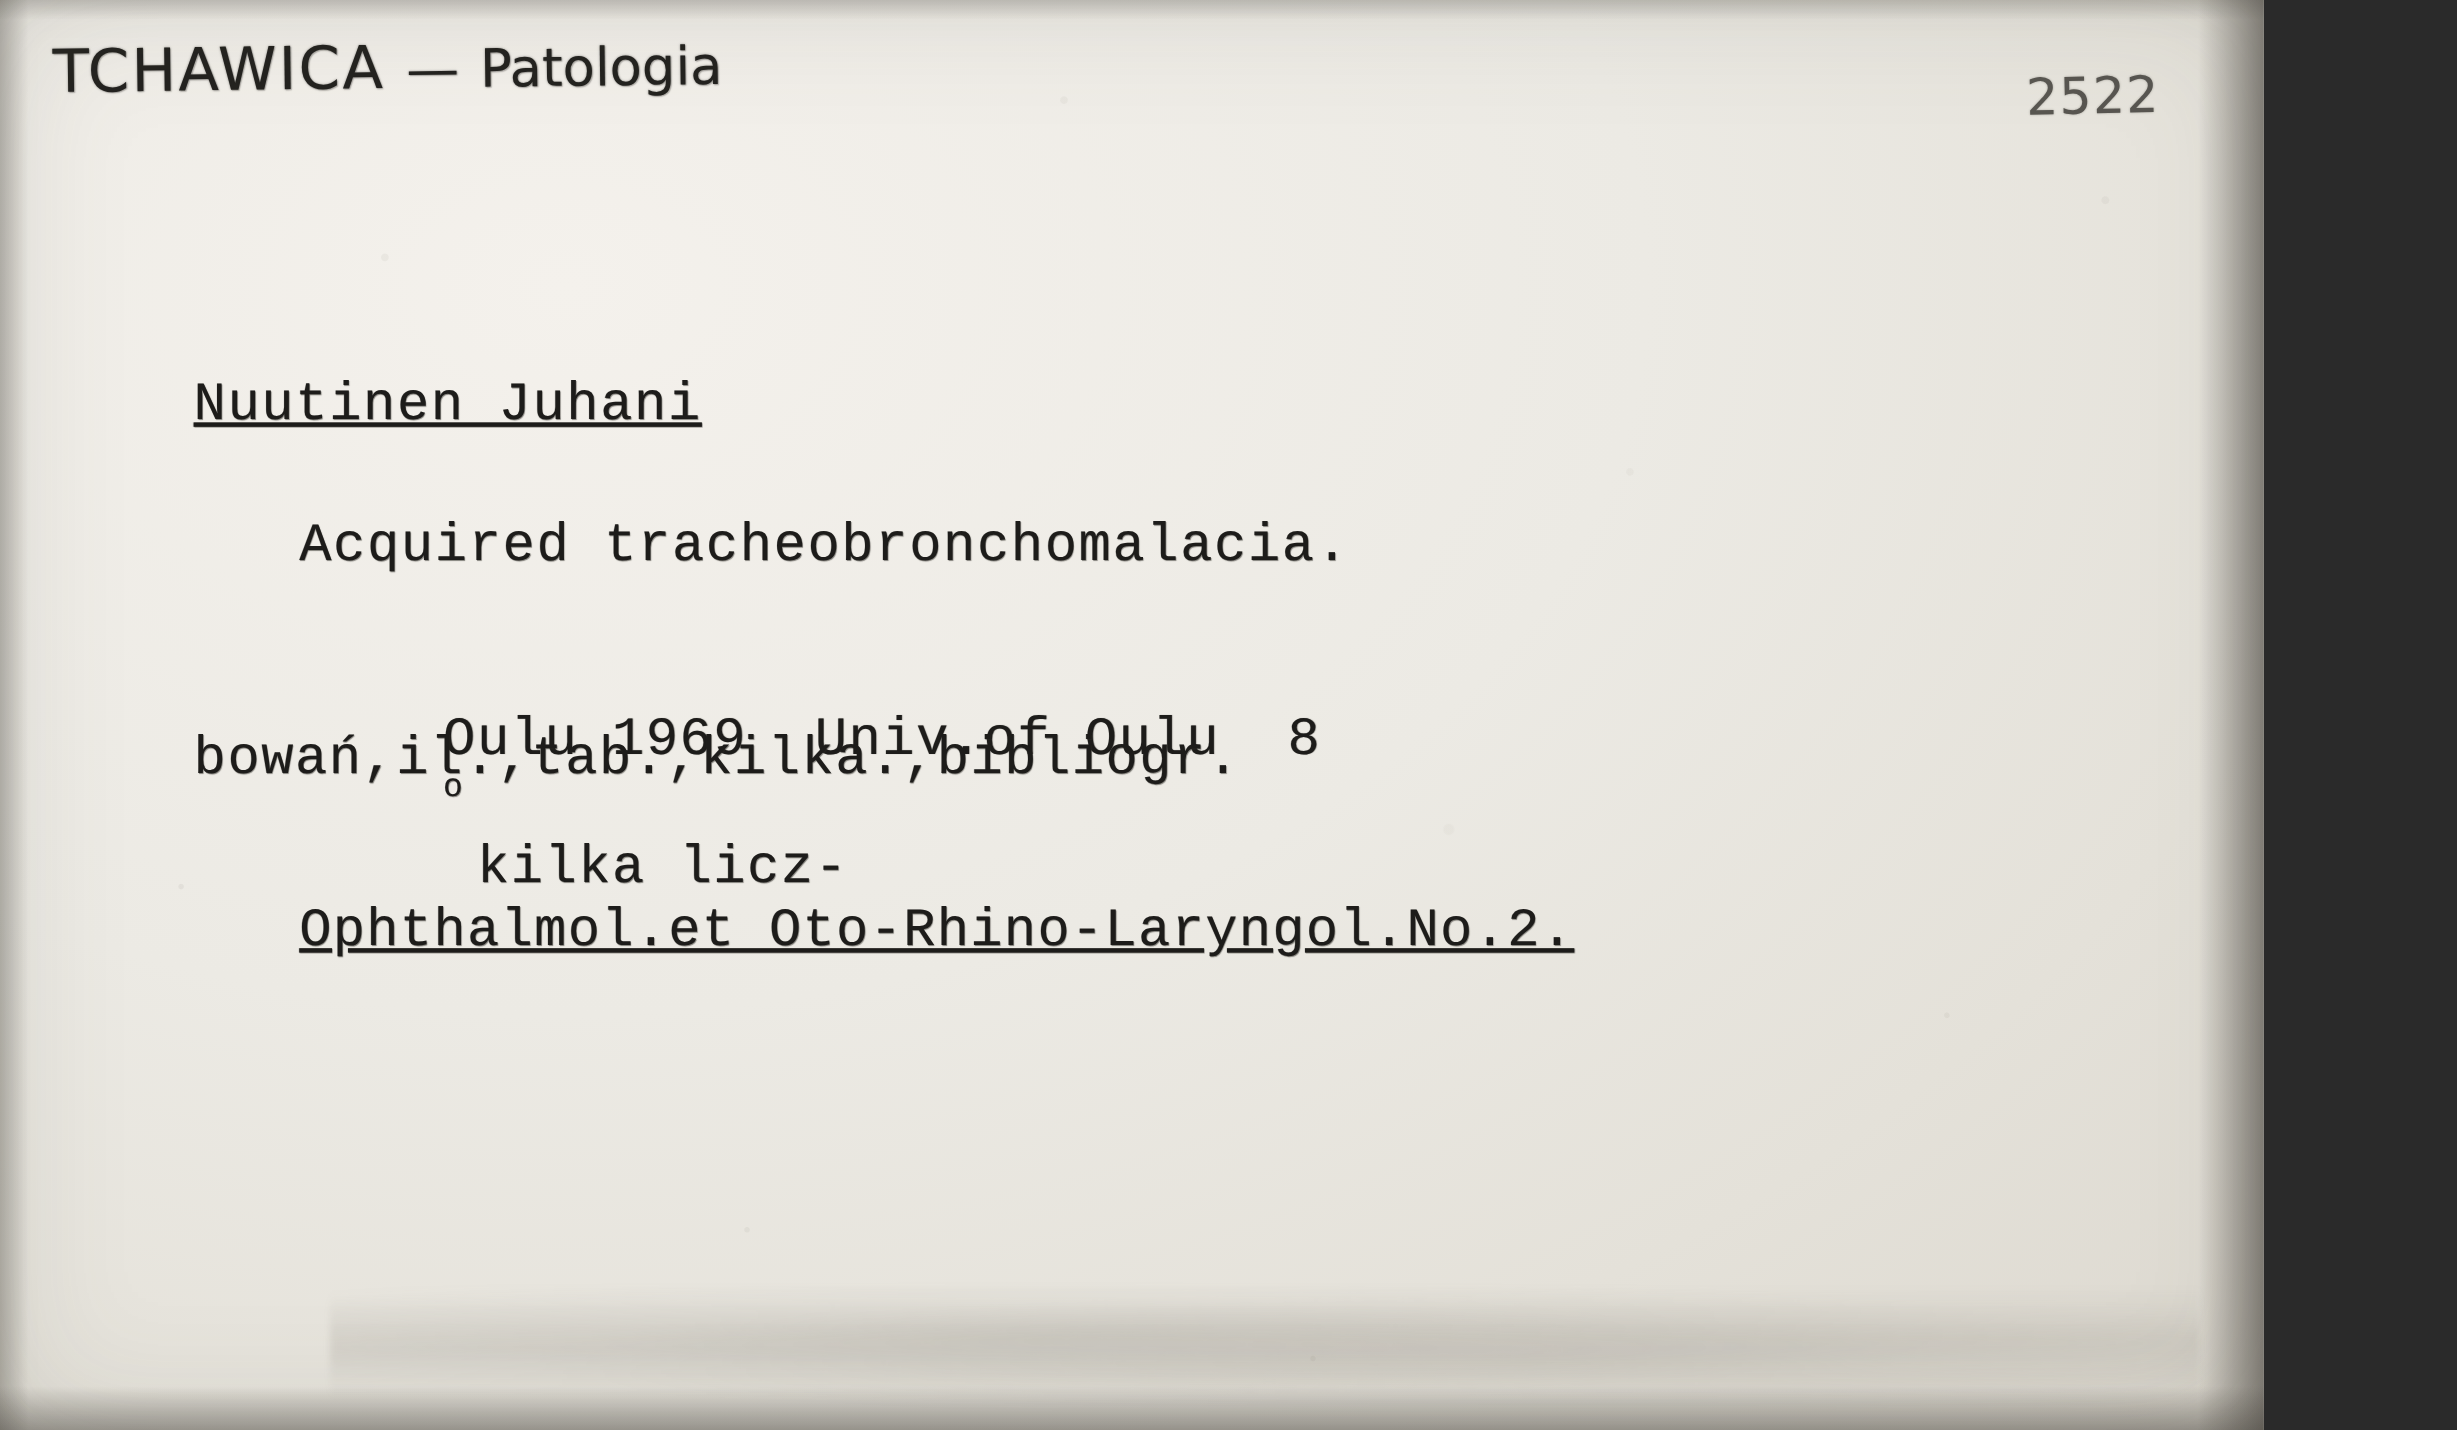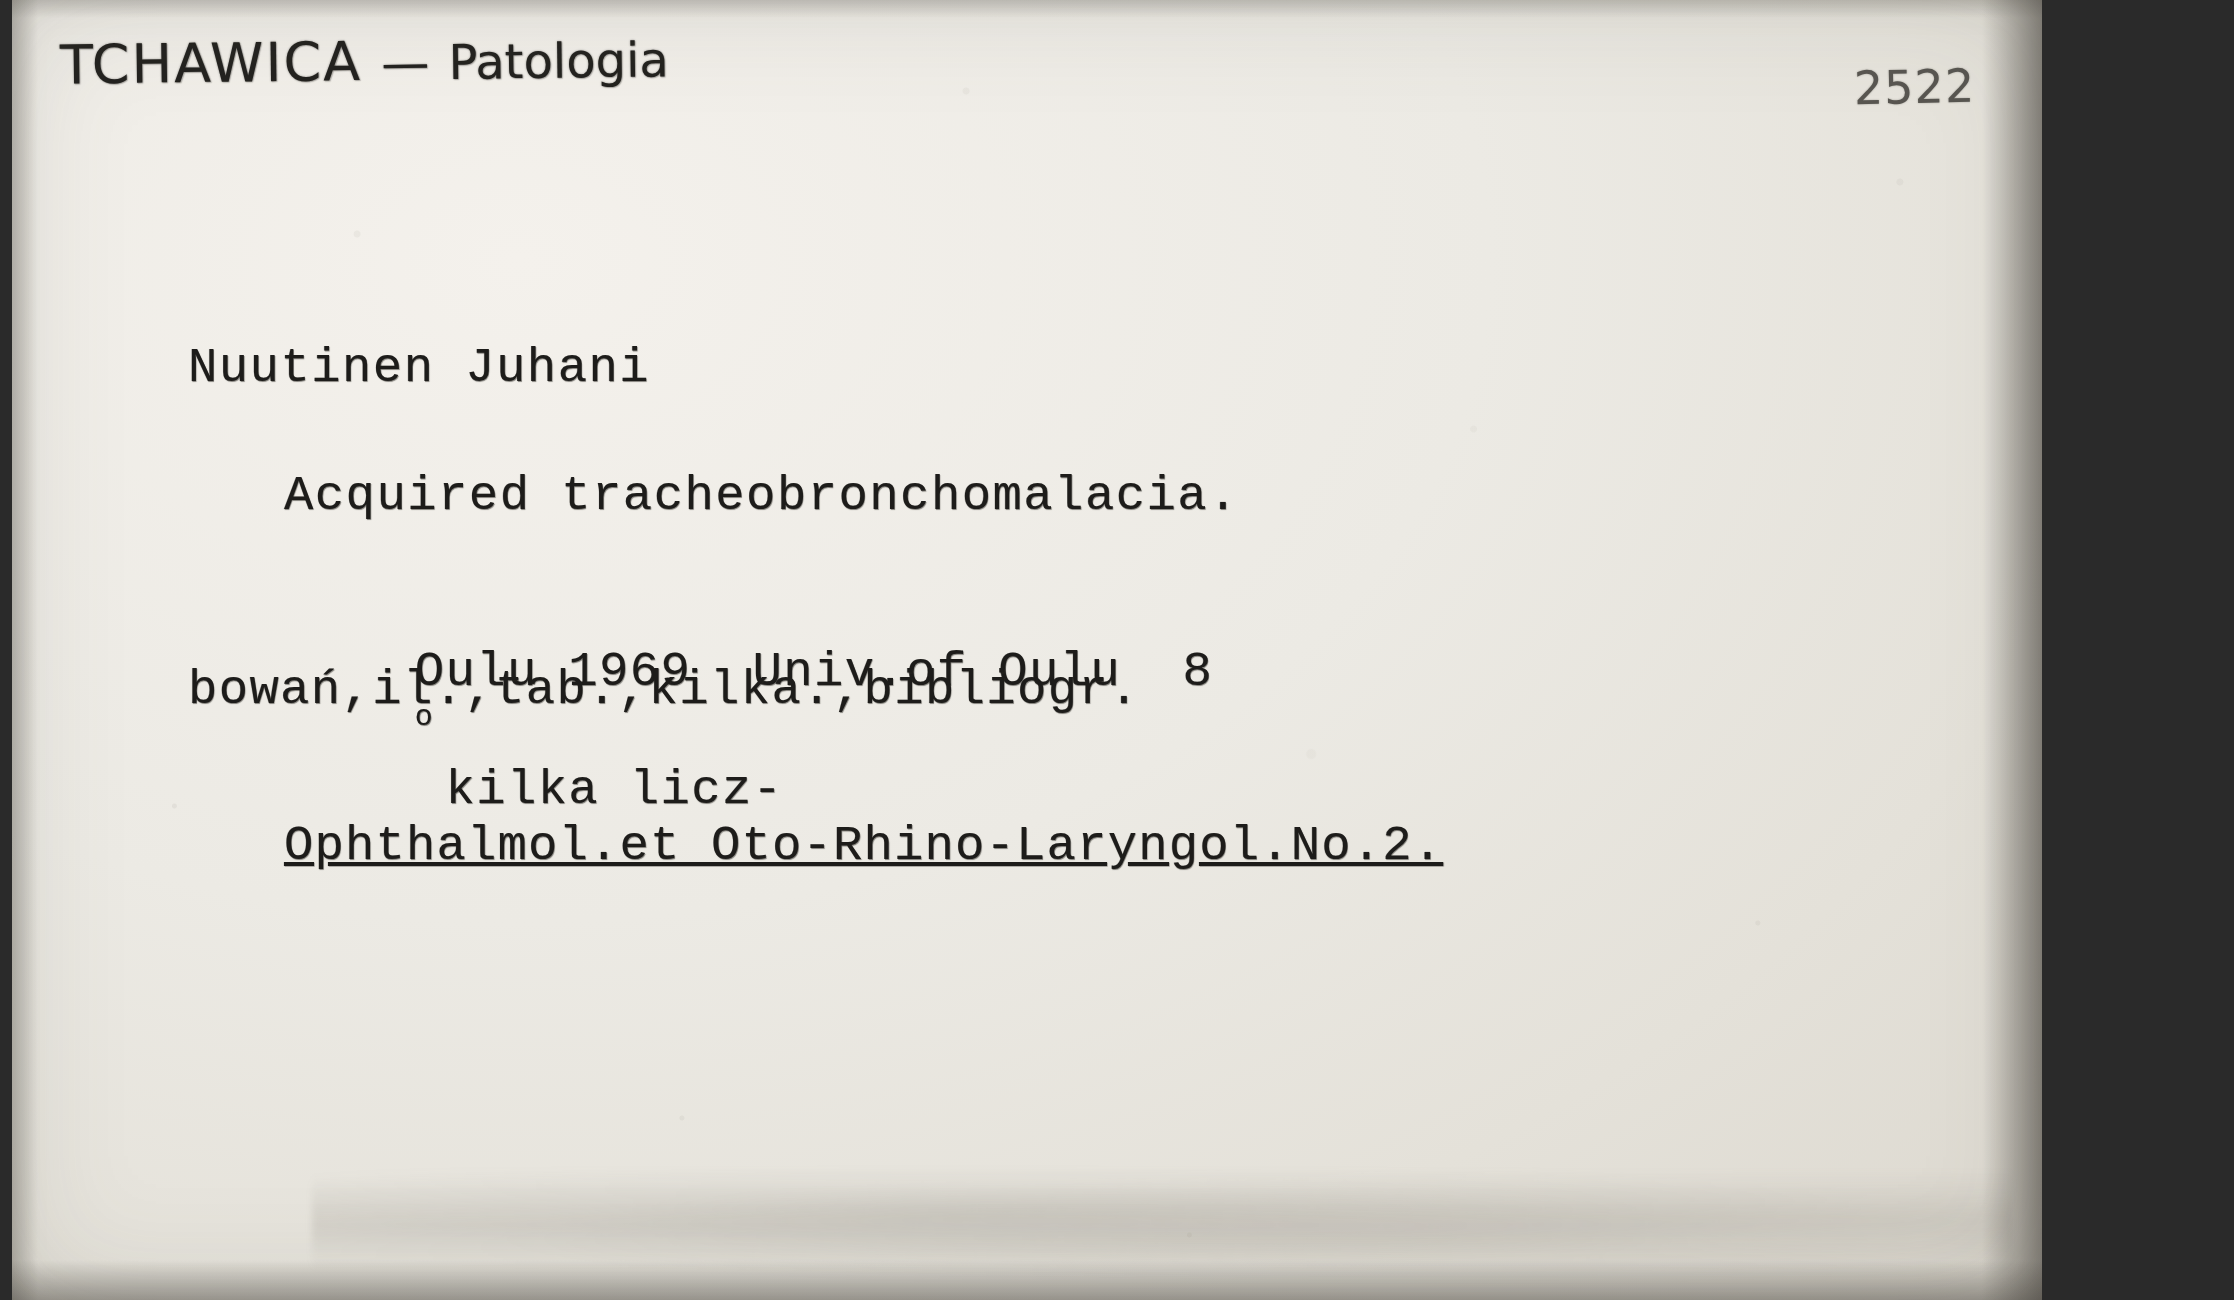--- a/index.html
+++ b/index.html
@@ -10,27 +10,28 @@
   body {
     width: 2234px;
     height: 1300px;
     overflow: hidden;
     font-family: "Liberation Mono", monospace;
   }
 
   
   .card {
     position: absolute;
-    left: 12px;
+    left: 0;
     top: 0;
     width: 2030px;
     height: 1300px;
     background:
       radial-gradient(ellipse at 25% 20%, #f4f1ec 0%, #eceae4 45%, #e4e1d9 75%, #dcd8cf 100%);
     overflow: hidden;
+    padding-left: 28px;
   }
 
   
   .grain {
     position: absolute;
     inset: 0;
     pointer-events: none;
     background-image:
       radial-gradient(circle at 8% 62%, rgba(120,115,105,0.10) 0 2px, transparent 3px),
       radial-gradient(circle at 17% 18%, rgba(120,115,105,0.08) 0 3px, transparent 4px),
@@ -137,21 +138,21 @@
     text-shadow:
       0.6px 0.6px 0.8px rgba(45,43,38,0.55),
       -0.4px 0 0.6px rgba(45,43,38,0.25);
   }
   .tw.faint {
     color: #32302b;
     opacity: .9;
   }
 
   .series-line { left: 1352px; top: 175px; font-size: 49px; letter-spacing: 0.5px; }
-  .author      { left: 176px;  top: 340px; font-size: 49px; letter-spacing: 1.4px; }
+  .author      { left: 176px;  top: 340px; font-size: 49px; letter-spacing: 1.4px; text-decoration: underline; }
   .title       { left: 272px;  top: 468px; font-size: 49px; letter-spacing: 1.4px; }
   .imprint1    { left: 280px;  top: 588px; font-size: 49px; letter-spacing: 1.3px; }
   .imprint2    { left: 176px;  top: 662px; font-size: 49px; letter-spacing: 1.3px; }
   .note1       { left: 280px;  top: 730px; font-size: 49px; letter-spacing: 1.1px; }
   .note2       { left: 272px;  top: 818px; font-size: 49px; letter-spacing: 1.1px; text-decoration: underline; }
   .note3       { left: 280px;  top: 906px; font-size: 49px; letter-spacing: 1.1px; }
 
   .sup {
     font-size: 30px;
     vertical-align: 22px;

